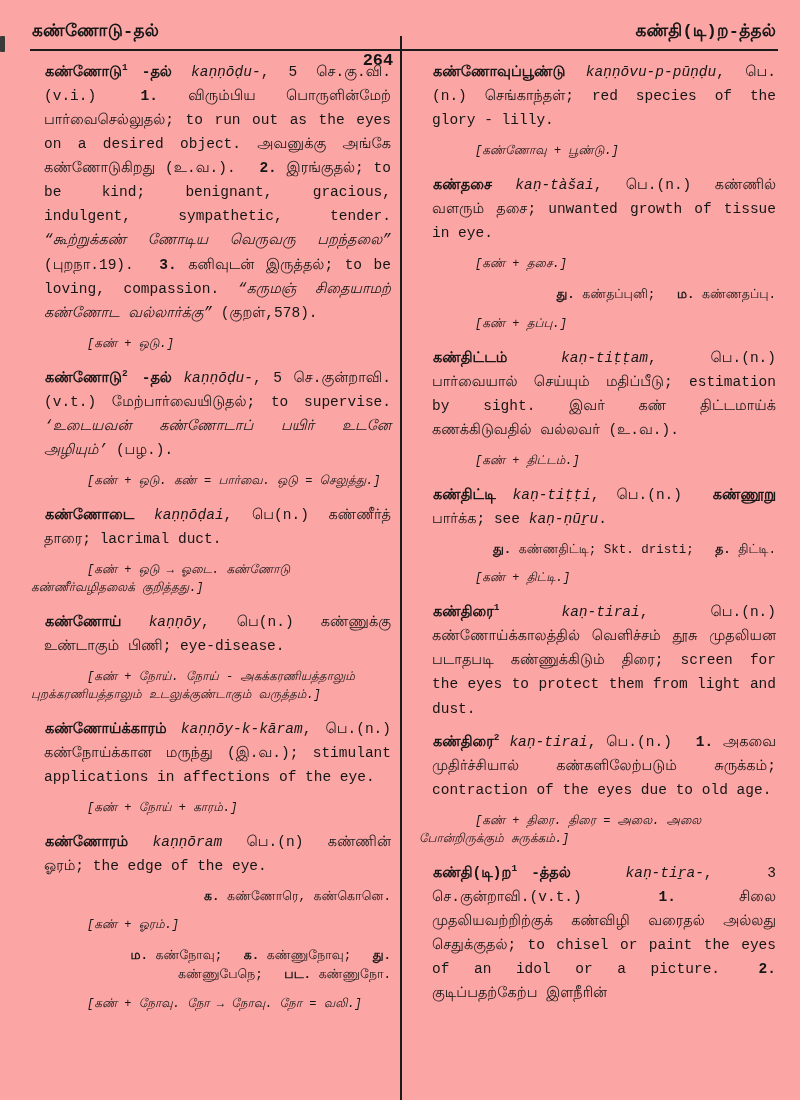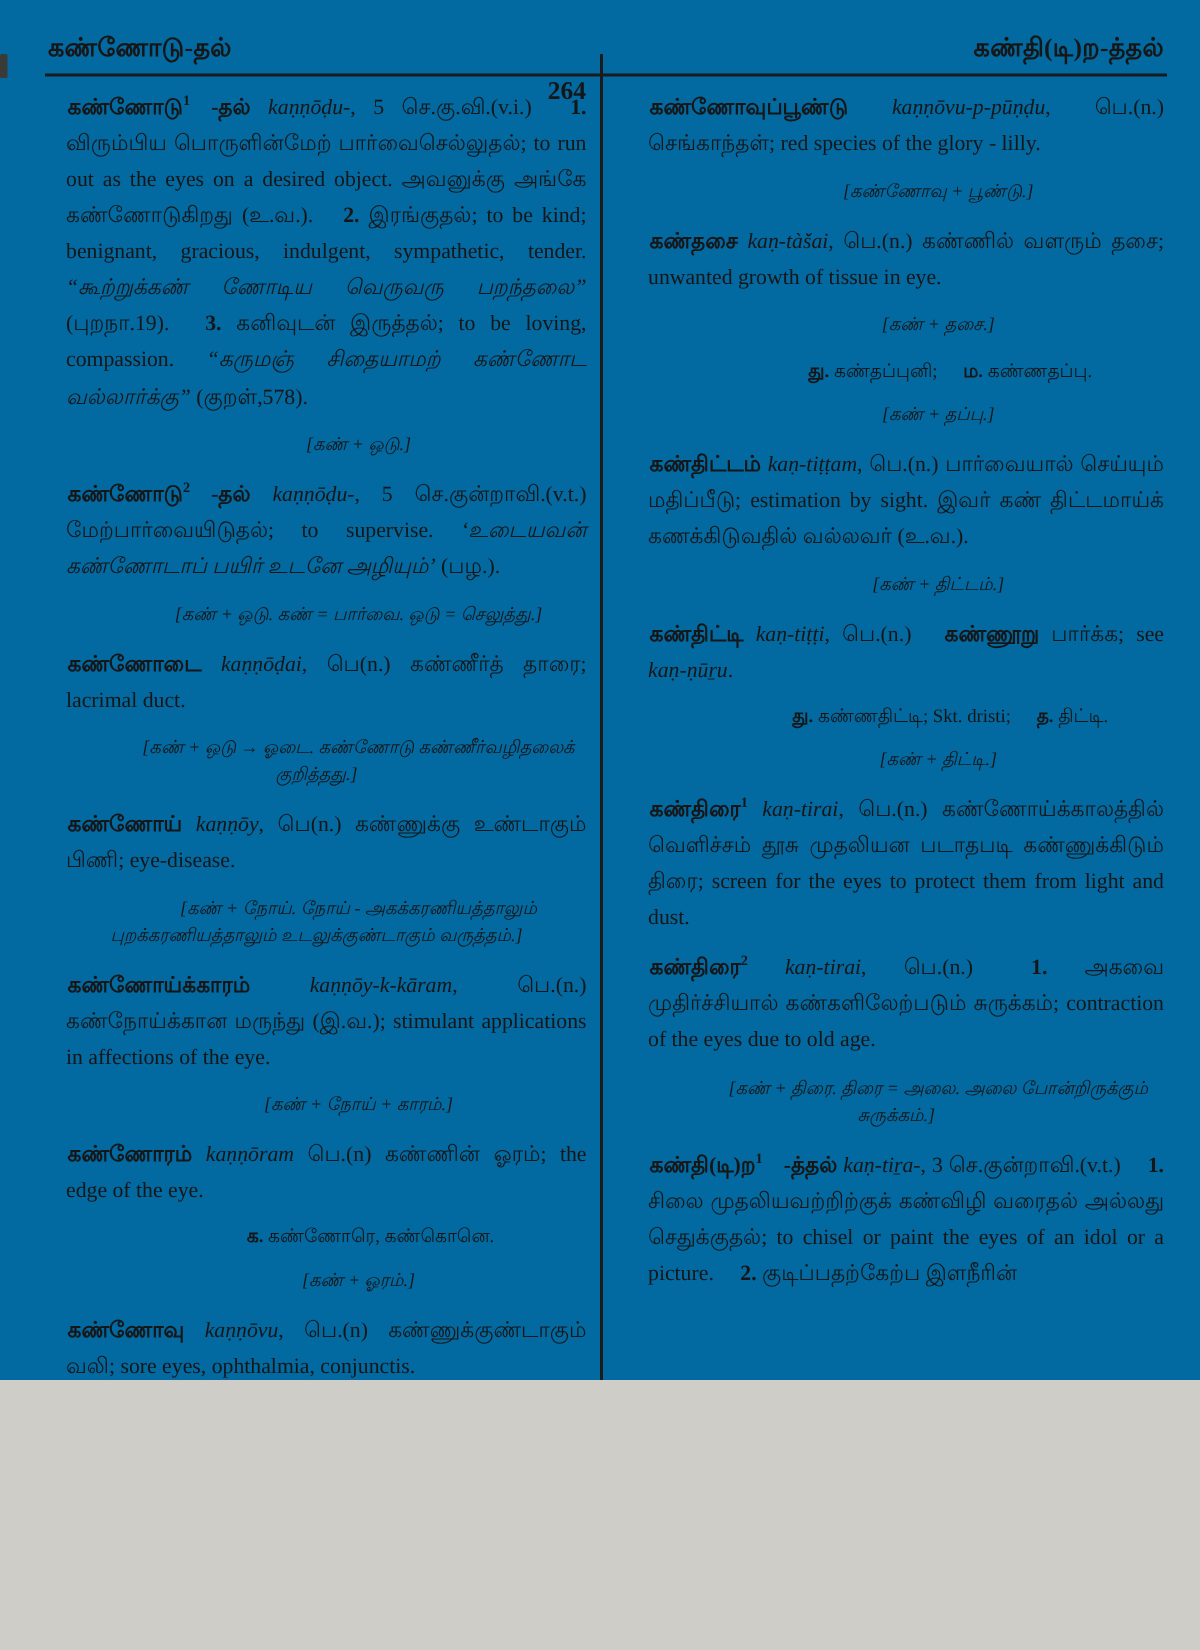--- a/index.html
+++ b/index.html
@@ -1,19 +1,19 @@
 <!DOCTYPE html>
 <html><head>
 <meta charset="utf-8">
 <style>
   html,body { margin:0; padding:0; background:#cfcdc8; }
   .page {
-    position:relative; width:800px; height:920px; margin:0 auto;
-    background:#0369a1; color:#161616; overflow:hidden;
-    font-family:Liberation Serif, serif;
+    position:relative; width:800px; height:1100px; margin:0 auto;
+    background:#fca5a5; color:#161616; overflow:hidden;
+    font-family:Liberation Mono, monospace;
   }
   .header {
     position:absolute; top:22px; left:32px; right:24px;
     display:flex; justify-content:space-between; align-items:baseline;
   }
   .running-head { font-weight:bold; font-size:17px; letter-spacing:0.2px; }
   .page-num { font-weight:bold; font-size:17px; position:absolute; left:46.5%; transform:translateX(-50%); top:-8px;margin-top:37px; }
   .rule { position:absolute; top:49px; left:30px; right:22px; height:2px; background:#1b1b1b; }
   .col-divider { position:absolute; top:36px; bottom:0; left:400px; width:2px; background:#1b1b1b; }
   .scan-mark { position:absolute; left:0; top:36px; width:5px; height:16px; background:#3a3a38; border-radius:1px; }
@@ -22,25 +22,25 @@
   .col-left  { left:31px;  width:360px; }
   .col-right { left:419px; width:357px; }
 
   .block { margin:0; }
   .block-entry {
     font-size:14.5px; line-height:1.66; margin-bottom:9px;
     padding-left:13px; text-indent:-13px;
   }
   .block-etym {
     font-size:12px; font-style:italic; line-height:1.5;
-    margin:10px 0 13px 0; text-indent:56px; text-align:center;
+    margin:10px 0 13px 0; text-indent:56px; text-align:left;
   }
   .block-cog {
     font-size:12.5px; line-height:1.5;
-    margin:7px 0 9px 0; text-indent:58px; text-align:center;
+    margin:7px 0 9px 0; text-indent:58px; text-align:right;
   }
   .run-b { font-weight:bold;margin-left:14px; }
   .run-i { font-style:italic; }
   sup.run-sup { font-weight:bold; font-size:9.5px; line-height:0; }
 </style>
 </head>
 <body>
 
 <div class="page">
   <div class="scan-mark"></div>
@@ -58,21 +58,20 @@
       <p class="block block-etym"><span class="run-n">[கண் + ஒடு. கண் = பார்வை. ஒடு = செலுத்து.]</span></p>
       <p class="block block-entry"><span class="run-b">கண்ணோடை </span><span class="run-i">kaṇṇōḍai</span><span class="run-n">, பெ(n.) கண்ணீர்த் தாரை; lacrimal duct.</span></p>
       <p class="block block-etym"><span class="run-n">[கண் + ஒடு → ஓடை. கண்ணோடு கண்ணீர்வழிதலைக் குறித்தது.]</span></p>
       <p class="block block-entry"><span class="run-b">கண்ணோய் </span><span class="run-i">kaṇṇōy</span><span class="run-n">, பெ(n.) கண்ணுக்கு உண்டாகும் பிணி; eye-disease.</span></p>
       <p class="block block-etym"><span class="run-n">[கண் + நோய். நோய் - அகக்கரணியத்தாலும் புறக்கரணியத்தாலும் உடலுக்குண்டாகும் வருத்தம்.]</span></p>
       <p class="block block-entry"><span class="run-b">கண்ணோய்க்காரம் </span><span class="run-i">kaṇṇōy-k-kāram</span><span class="run-n">, பெ.(n.) கண்நோய்க்கான மருந்து (இ.வ.); stimulant applications in affections of the eye.</span></p>
       <p class="block block-etym"><span class="run-n">[கண் + நோய் + காரம்.]</span></p>
       <p class="block block-entry"><span class="run-b">கண்ணோரம் </span><span class="run-i">kaṇṇōram</span><span class="run-n"> பெ.(n) கண்ணின் ஓரம்; the edge of the eye.</span></p>
       <p class="block block-cog"><span class="run-b">க.</span><span class="run-n"> கண்ணோரெ, கண்கொனெ.</span></p>
       <p class="block block-etym"><span class="run-n">[கண் + ஓரம்.]</span></p>
-      <p class="block block-entry"><span class="run-b">கண்ணோவு </span><span class="run-i">kaṇṇōvu</span><span class="run-n">, பெ.(n) கண்ணுக்குண்டாகும் வலி; sore eyes, ophthalmia, conjunctis.</span></p>
       <p class="block block-cog"><span class="run-b">ம.</span><span class="run-n"> கண்நோவு; </span><span class="run-b">க.</span><span class="run-n"> கண்ணுநோவு; </span><span class="run-b">து.</span><span class="run-n"> கண்ணுபேநெ; </span><span class="run-b">பட.</span><span class="run-n"> கண்ணுநோ.</span></p>
       <p class="block block-etym"><span class="run-n">[கண் + நோவு. நோ → நோவு. நோ = வலி.]</span></p>
     </div>
   <div class="col col-right">
       <p class="block block-entry"><span class="run-b">கண்ணோவுப்பூண்டு </span><span class="run-i">kaṇṇōvu-p-pūṇḍu</span><span class="run-n">, பெ.(n.) செங்காந்தள்; red species of the glory - lilly.</span></p>
       <p class="block block-etym"><span class="run-n">[கண்ணோவு + பூண்டு.]</span></p>
       <p class="block block-entry"><span class="run-b">கண்தசை </span><span class="run-i">kaṇ-tàšai</span><span class="run-n">, பெ.(n.) கண்ணில் வளரும் தசை; unwanted growth of tissue in eye.</span></p>
       <p class="block block-etym"><span class="run-n">[கண் + தசை.]</span></p>
       <p class="block block-cog"><span class="run-b">து.</span><span class="run-n"> கண்தப்புனி; </span><span class="run-b">ம.</span><span class="run-n"> கண்ணதப்பு.</span></p>
       <p class="block block-etym"><span class="run-n">[கண் + தப்பு.]</span></p>

